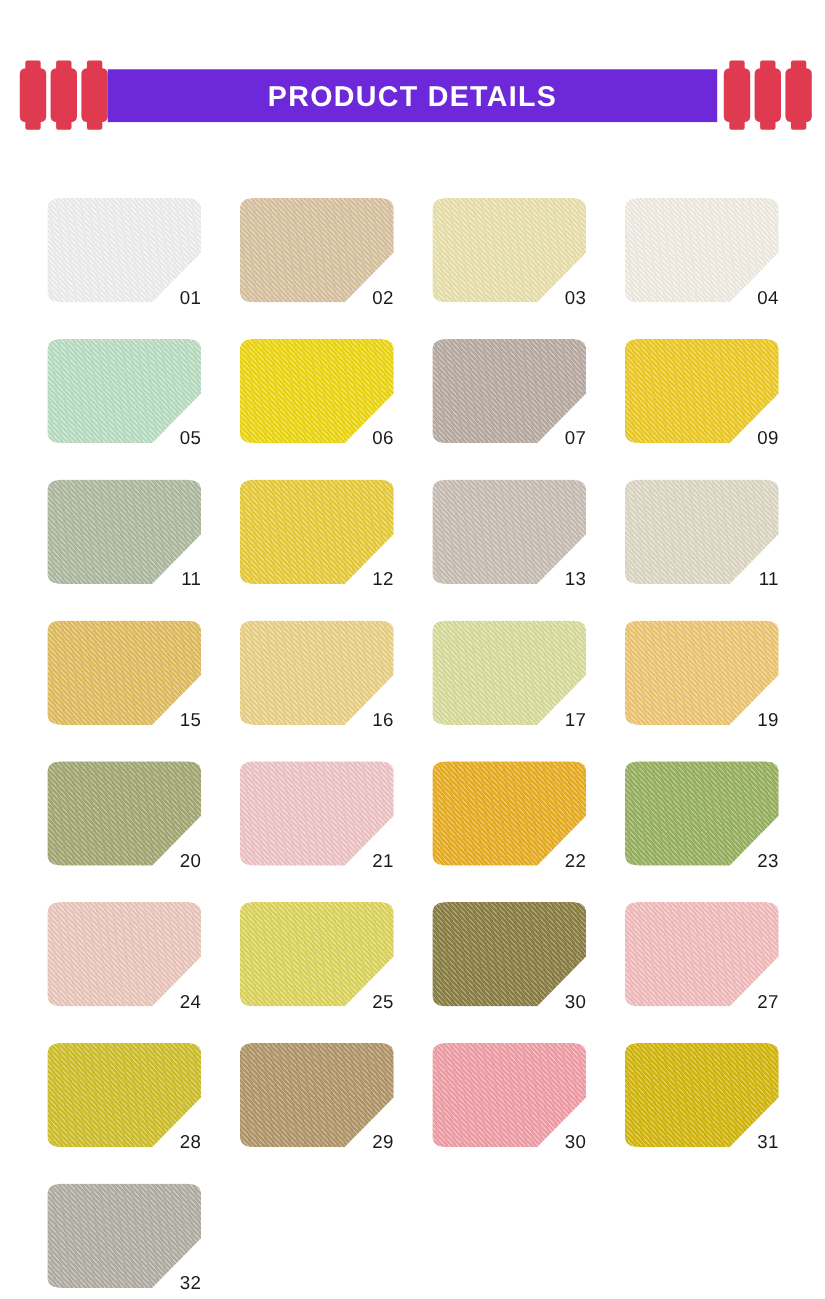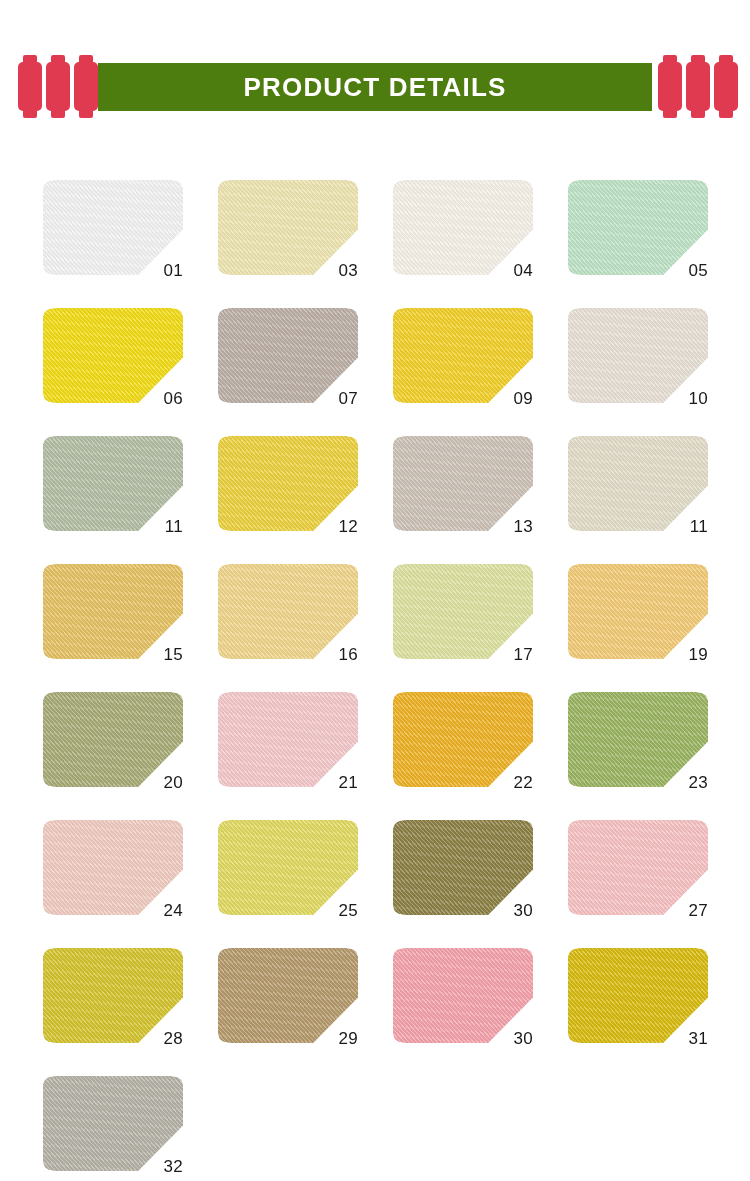--- a/index.html
+++ b/index.html
@@ -157,21 +157,21 @@
         <div class="body" style="background: rgb(224, 58, 81);"></div>
         <div class="cap bottom" style="background: rgb(224, 58, 81);"></div>
     </div>
     <div class="spool">
       <div class="cap top" style="background: rgb(224, 58, 81);"></div>
         <div class="body" style="background: rgb(224, 58, 81);"></div>
         <div class="cap bottom" style="background: rgb(224, 58, 81);"></div>
     </div>
   </div>
 
-  <div class="title-bar" style="background: #4d7c0f;">
+  <div class="title-bar" style="background: #6d28d9;">
     <span class="title-text">PRODUCT DETAILS</span>
   </div>
 
   <div class="spool-group right">
     <div class="spool">
       <div class="cap top" style="background: rgb(224, 58, 81);"></div>
         <div class="body" style="background: rgb(224, 58, 81);"></div>
         <div class="cap bottom" style="background: rgb(224, 58, 81);"></div>
     </div>
     <div class="spool">
@@ -187,20 +187,24 @@
   </div>
 
 </div>
 
 <div class="swatch-grid" id="swatch-grid">
     <div class="swatch-cell">
       <div class="swatch-chip" style="background-color: rgb(244, 243, 244);"></div>
       <div class="swatch-label">01</div>
     </div>
     <div class="swatch-cell">
+      <div class="swatch-chip" style="background-color: rgb(221, 199, 164);"></div>
+      <div class="swatch-label">02</div>
+    </div>
+    <div class="swatch-cell">
       <div class="swatch-chip" style="background-color: rgb(238, 230, 178);"></div>
       <div class="swatch-label">03</div>
     </div>
     <div class="swatch-cell">
       <div class="swatch-chip" style="background-color: rgb(245, 241, 232);"></div>
       <div class="swatch-label">04</div>
     </div>
     <div class="swatch-cell">
       <div class="swatch-chip" style="background-color: rgb(191, 227, 199);"></div>
       <div class="swatch-label">05</div>
@@ -211,24 +215,20 @@
     </div>
     <div class="swatch-cell">
       <div class="swatch-chip" style="background-color: rgb(189, 176, 167);"></div>
       <div class="swatch-label">07</div>
     </div>
     <div class="swatch-cell">
       <div class="swatch-chip" style="background-color: rgb(242, 208, 42);"></div>
       <div class="swatch-label">09</div>
     </div>
     <div class="swatch-cell">
-      <div class="swatch-chip" style="background-color: rgb(232, 224, 214);"></div>
-      <div class="swatch-label">10</div>
-    </div>
-    <div class="swatch-cell">
       <div class="swatch-chip" style="background-color: rgb(180, 191, 165);"></div>
       <div class="swatch-label">11</div>
     </div>
     <div class="swatch-cell">
       <div class="swatch-chip" style="background-color: rgb(236, 209, 63);"></div>
       <div class="swatch-label">12</div>
     </div>
     <div class="swatch-cell">
       <div class="swatch-chip" style="background-color: rgb(205, 195, 184);"></div>
       <div class="swatch-label">13</div>

